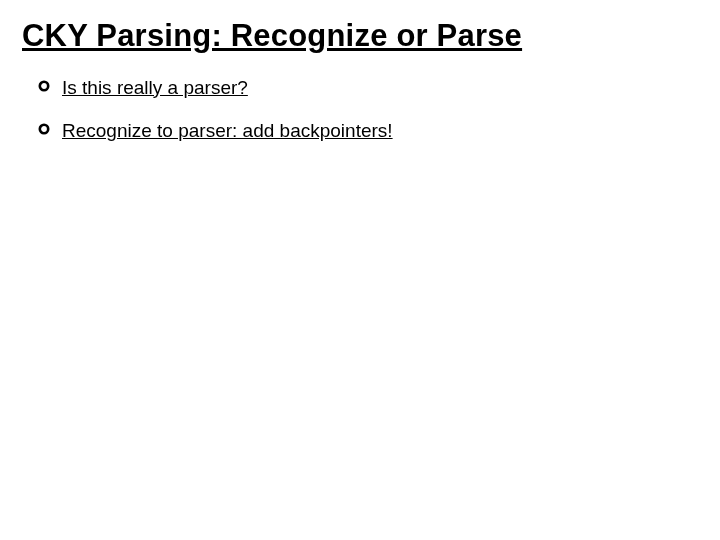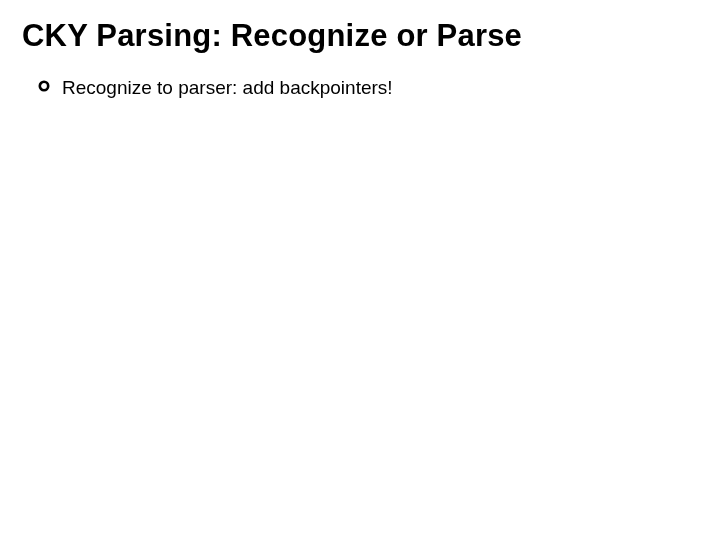--- a/index.html
+++ b/index.html
@@ -7,20 +7,21 @@
     body {
       background: #ffffff;
       font-family: Arial, Helvetica, sans-serif;
       overflow: hidden;
     }
     .slide {
       width: 636px;
       height: 540px;
       position: relative;
       padding: 18px 22px;
+      text-decoration: underline;
     }
     .title {
       font-family: "Arial Black", Arial, sans-serif;
       font-weight: 900;
       font-size: 31px;
       color: #000;
       letter-spacing: 0.2px;
       margin-bottom: 22px;
       line-height: 1.15;
     }
@@ -53,16 +54,24 @@
 <div class="slide">
   <h1 class="title">CKY Parsing: Recognize or Parse</h1>
 
   <ul class="bullets">
     <li class="bullet-item">
       <span class="bullet-marker">
         <svg viewBox="0 0 12 12" width="12" height="12">
           <circle cx="6" cy="6" r="4.2" fill="none" stroke="#000" stroke-width="2.6"></circle>
         </svg>
       </span>
+      <span class="bullet-text">Is this really a parser?</span>
+    </li>
+    <li class="bullet-item">
+      <span class="bullet-marker">
+        <svg viewBox="0 0 12 12" width="12" height="12">
+          <circle cx="6" cy="6" r="4.2" fill="none" stroke="#000" stroke-width="2.6"></circle>
+        </svg>
+      </span>
       <span class="bullet-text">Recognize to parser: add backpointers!</span>
     </li>
   </ul>
 </div>
 
 </body></html>

